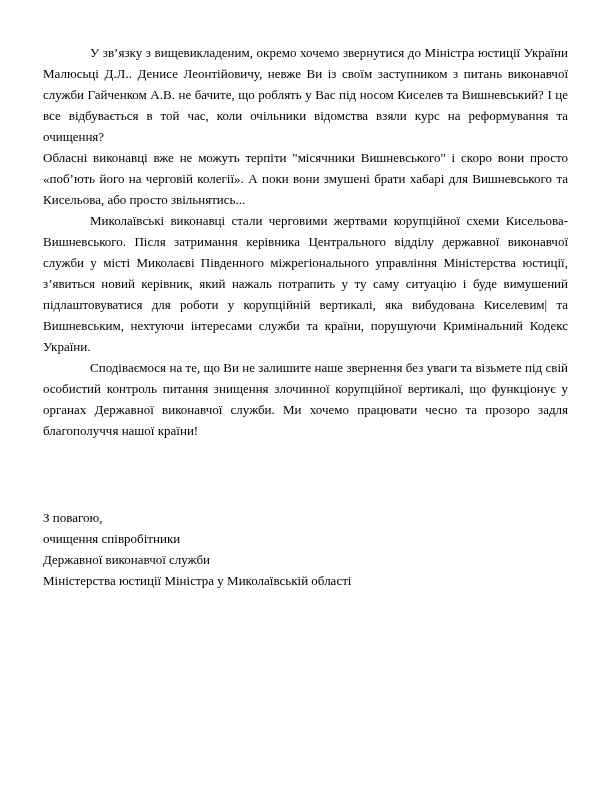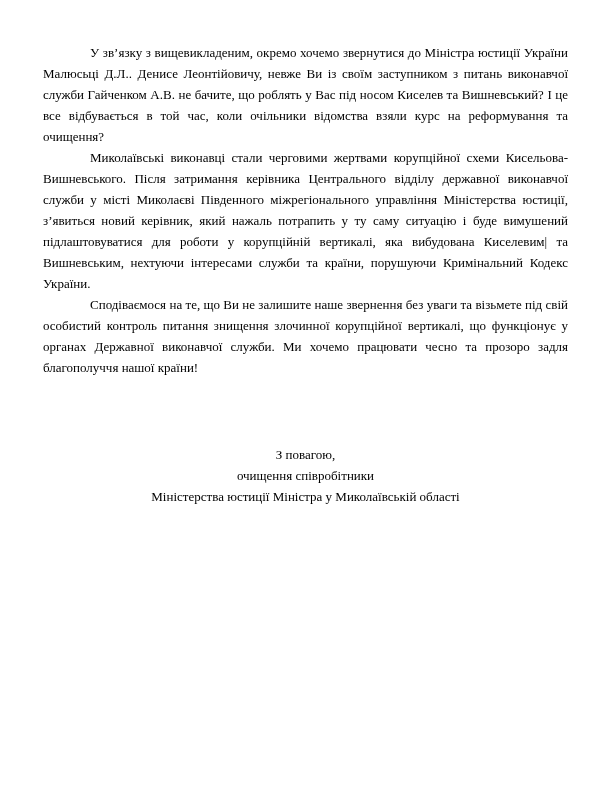--- a/index.html
+++ b/index.html
@@ -24,32 +24,34 @@
     text-align: justify;
   }
   .para.indent {
     text-indent: 47px;
   }
   .signature {
     margin-top: 66px;
   }
   .signature p {
     margin: 0;
-    text-align: center;
+    text-align: left;
   }
 </style>
 </head>
 <body>
 
 <div class="page">
   <p class="para indent">У зв’язку з вищевикладеним, окремо хочемо звернутися до Міністра юстиції України Малюсьці Д.Л.. Денисе Леонтійовичу, невже Ви із своїм заступником з питань виконавчої служби Гайченком А.В. не бачите, що роблять у Вас під носом Киселев та Вишневський? І це все відбувається в той час, коли очільники відомства взяли курс на реформування та очищення?</p>
 
+  <p class="para">Обласні виконавці вже не можуть терпіти "місячники Вишневського" і скоро вони просто «поб’ють його на черговій колегії». А поки вони змушені брати хабарі для Вишневського та Кисельова, або просто звільнятись...</p>
 
   <p class="para indent">Миколаївські виконавці стали черговими жертвами корупційної схеми Кисельова-Вишневського. Після затримання керівника Центрального відділу державної виконавчої служби у місті Миколаєві Південного міжрегіонального управління Міністерства юстиції, з’явиться новий керівник, який нажаль потрапить у ту саму ситуацію і буде вимушений підлаштовуватися для роботи у корупційній вертикалі, яка вибудована Киселевим| та Вишневським, нехтуючи інтересами служби та країни, порушуючи Кримінальний Кодекс України.</p>
 
   <p class="para indent">Сподіваємося на те, що Ви не залишите наше звернення без уваги та візьмете під свій особистий контроль питання знищення злочинної корупційної вертикалі, що функціонує у органах Державної виконавчої служби. Ми хочемо працювати чесно та прозоро задля благополуччя нашої країни!</p>
 
   <div class="signature">
     <p>З повагою,</p>
     <p>очищення співробітники</p>
+    <p>Державної виконавчої служби</p>
     <p>Міністерства юстиції Міністра у Миколаївській області</p>
   </div>
 </div>
 
 </body></html>

